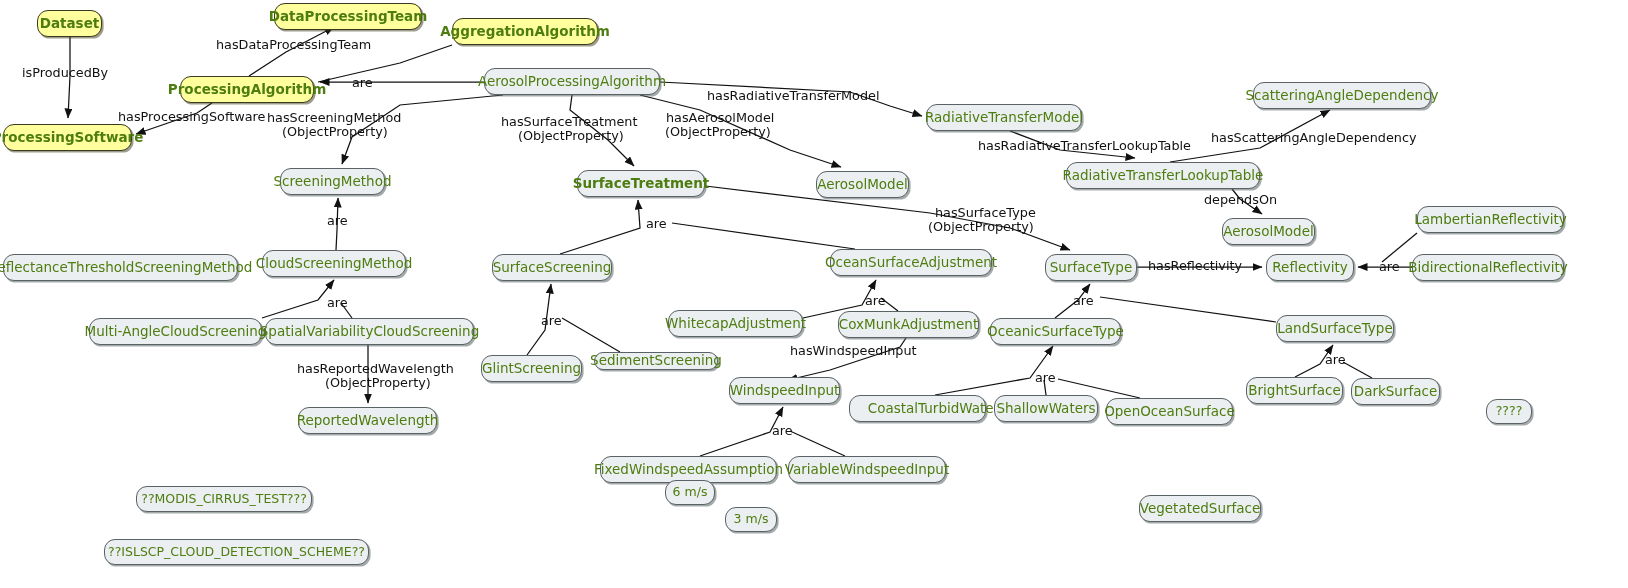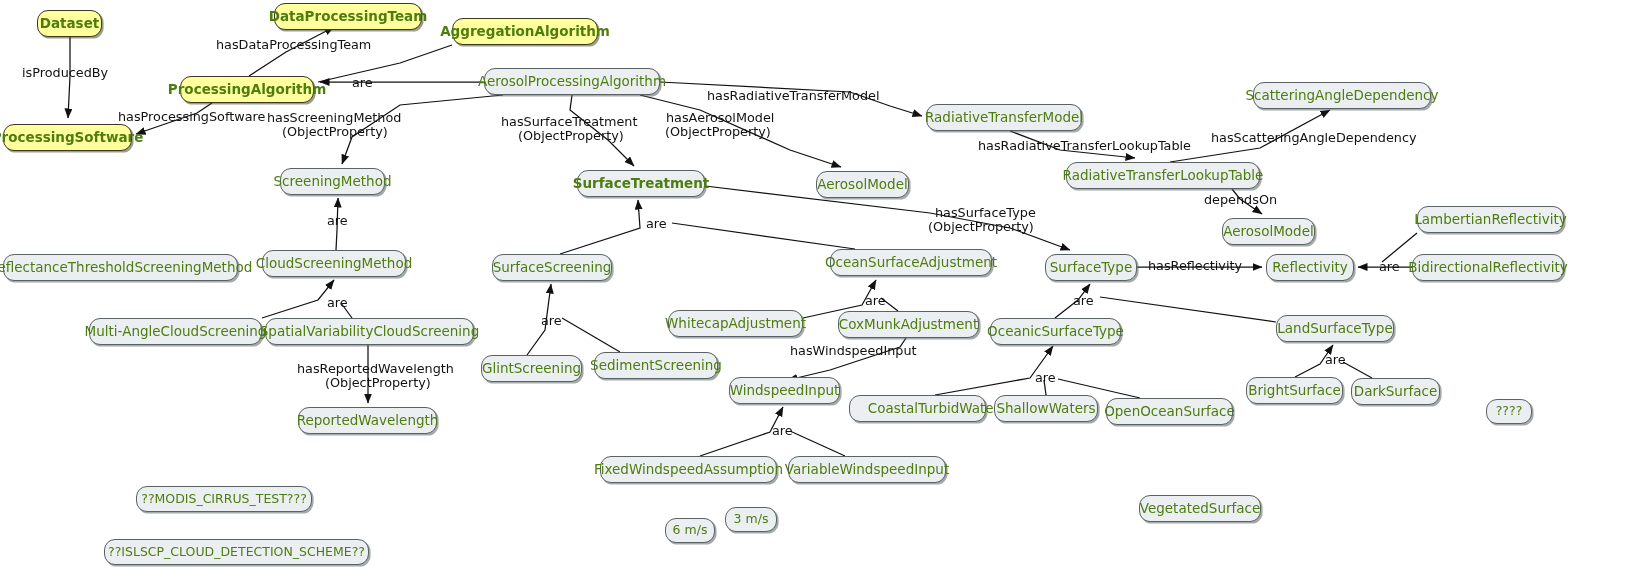--- a/index.html
+++ b/index.html
@@ -117,34 +117,34 @@
       <div class="node cls" style="left: 1045px; top: 254px; width: 92px; height: 27px;">SurfaceType</div>
       <div class="node cls" style="left: 1266px; top: 254px; width: 88px; height: 27px;">Reflectivity</div>
       <div class="node cls" style="left: 1412px; top: 254px; width: 152px; height: 27px;">BidirectionalReflectivity</div>
       <div class="node cls" style="left: 89px; top: 318px; width: 173px; height: 27px;">Multi-AngleCloudScreening</div>
       <div class="node cls" style="left: 265px; top: 318px; width: 209px; height: 27px;">SpatialVariabilityCloudScreening</div>
       <div class="node cls" style="left: 668px; top: 310px; width: 135px; height: 27px;">WhitecapAdjustment</div>
       <div class="node cls" style="left: 838px; top: 311px; width: 141px; height: 27px;">CoxMunkAdjustment</div>
       <div class="node cls" style="left: 990px; top: 318px; width: 131px; height: 27px;">OceanicSurfaceType</div>
       <div class="node cls" style="left: 1276px; top: 315px; width: 118px; height: 27px;">LandSurfaceType</div>
       <div class="node cls" style="left: 481px; top: 355px; width: 101px; height: 27px;">GlintScreening</div>
-      <div class="node cls" style="left: 594px; top: 352px; width: 124px; height: 27px;">SedimentScreening</div>
+      <div class="node cls" style="left: 594px; top: 352px; width: 124px; height: 18px;">SedimentScreening</div>
       <div class="node cls" style="left: 729px; top: 377px; width: 111px; height: 27px;">WindspeedInput</div>
       <div class="node cls" style="left: 849px; top: 395px; width: 137px; height: 27px; padding-left: 48px;">CoastalTurbidWaters</div>
       <div class="node cls" style="left: 994px; top: 395px; width: 104px; height: 27px;">ShallowWaters</div>
       <div class="node cls" style="left: 1106px; top: 398px; width: 127px; height: 27px;">OpenOceanSurface</div>
       <div class="node cls" style="left: 1246px; top: 377px; width: 97px; height: 27px;">BrightSurface</div>
       <div class="node cls" style="left: 1351px; top: 378px; width: 89px; height: 27px;">DarkSurface</div>
       <div class="node ghost" style="left: 1486px; top: 399px; width: 46px; height: 25px;">????</div>
       <div class="node cls" style="left: 298px; top: 407px; width: 139px; height: 27px;">ReportedWavelength</div>
       <div class="node cls" style="left: 600px; top: 456px; width: 177px; height: 27px;">FixedWindspeedAssumption</div>
       <div class="node cls" style="left: 788px; top: 456px; width: 158px; height: 27px;">VariableWindspeedInput</div>
       <div class="node cls" style="left: 1098px; top: 495px; width: 122px; height: 27px; margin-left: 41px;">VegetatedSurface</div>
       <div class="node ghost" style="left: 136px; top: 486px; width: 176px; height: 26px;">??MODIS_CIRRUS_TEST???</div>
-      <div class="node ghost" style="left: 665px; top: 518px; width: 50px; height: 25px;">6 m/s</div>
+      <div class="node ghost" style="left: 665px; top: 480px; width: 50px; height: 25px;">6 m/s</div>
       <div class="node ghost" style="left: 725px; top: 507px; width: 52px; height: 25px;">3 m/s</div>
       <div class="node ghost" style="left: 104px; top: 539px; width: 265px; height: 26px;">??ISLSCP_CLOUD_DETECTION_SCHEME??</div>
     </div>
   <div id="label-layer">
       <div class="elabel" style="left: 22px; top: 66px;">isProducedBy</div>
       <div class="elabel" style="left: 216px; top: 38px;">hasDataProcessingTeam</div>
       <div class="elabel" style="left: 118px; top: 110px;">hasProcessingSoftware</div>
       <div class="elabel" style="left: 352px; top: 76px;">are</div>
       <div class="elabel" style="left: 267px; top: 111px;">hasScreeningMethod</div>
       <div class="elabel" style="left: 282px; top: 125px;">(ObjectProperty)</div>

